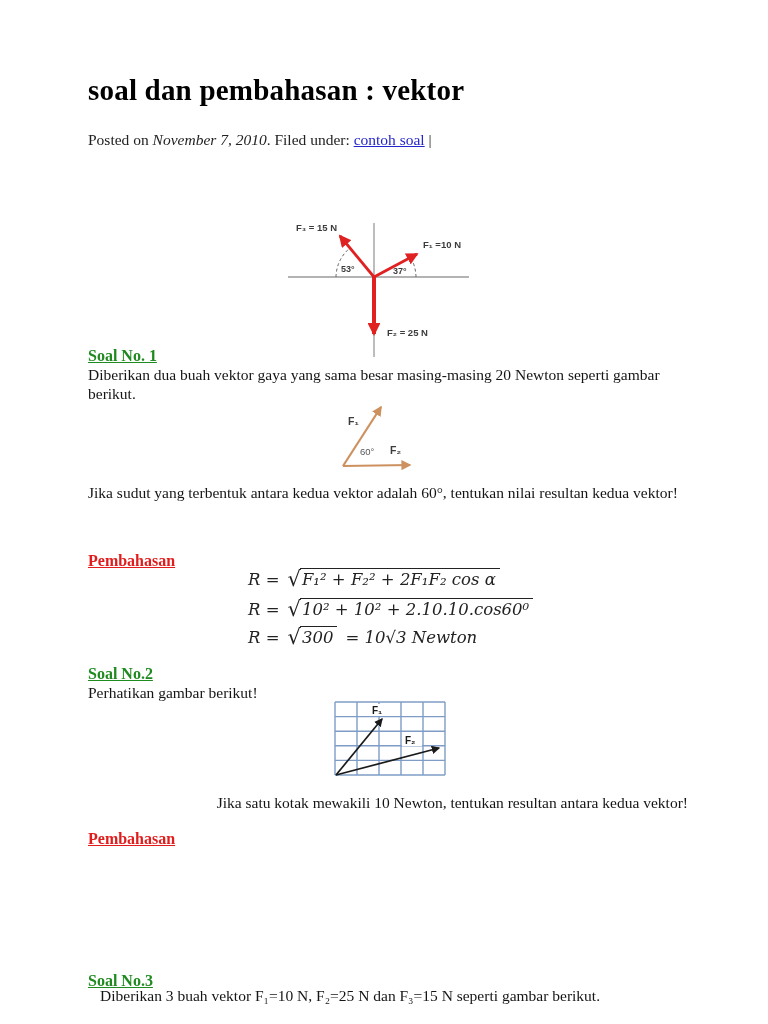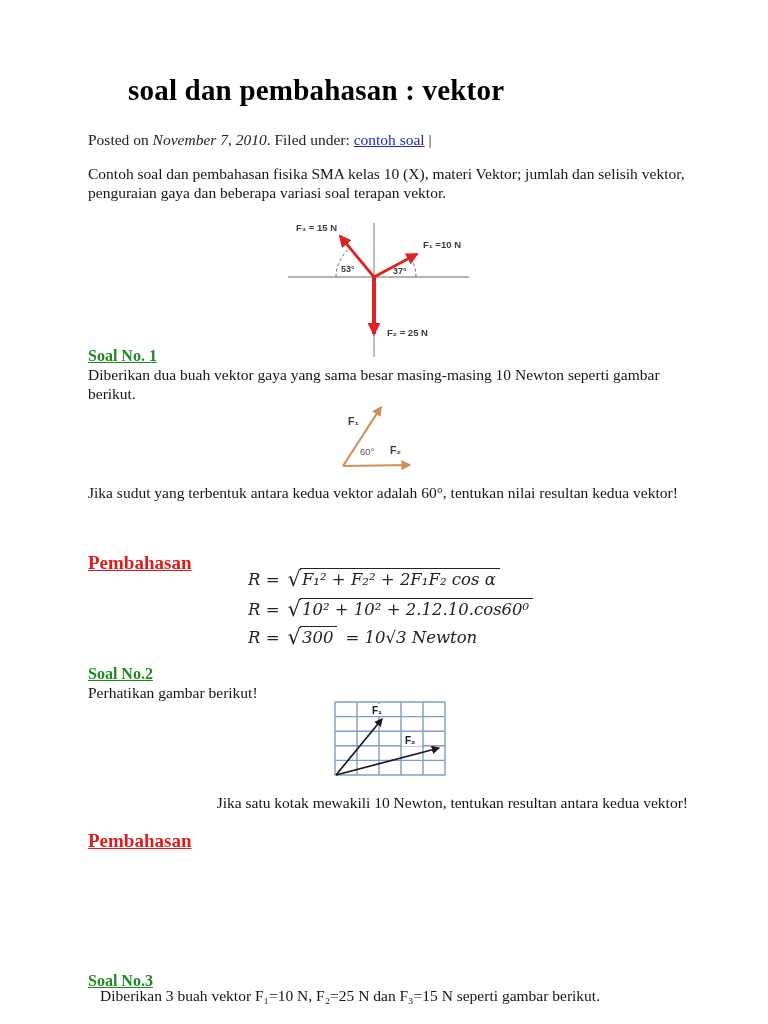--- a/index.html
+++ b/index.html
@@ -1,25 +1,25 @@
 <!DOCTYPE html>
 <html style="--heading-green: #1f8a1f; --heading-red: #e01c1c; --link-blue: #2525cd; --text: #151515; --fig-axis: #9a9a9a; --fig-red-arrow: #e02121; --fig-tan-arrow: #cd9160; --fig-grid-blue: #7e9cc6; --fig-black-arrow: #1a1a1a; --fig-label: #3c3c3c;"><head>
 <meta charset="utf-8">
 <style>
   html,body{margin:0;padding:0;background:#fff;}
   .page{position:relative;width:768px;height:1024px;background:#fff;overflow:hidden;
         font-family:"Liberation Serif","DejaVu Serif",serif;color:#111;}
   .abs{position:absolute;}
   .para{left:88px;width:600px;font-size:15.5px;line-height:18.5px;color:#151515;}
-  .title{left:88px;top:74px;font-size:29px;font-weight:bold;color:#000;letter-spacing:.2px;margin-left:40px;}
+  .title{left:88px;top:74px;font-size:29px;font-weight:bold;color:#000;letter-spacing:.2px;}
   .meta{left:88px;top:131px;font-size:15.5px;color:#222;}
   .meta .date{font-style:italic;}
   .meta a{color:var(--link-blue,#2525cd);text-decoration:underline;cursor:pointer;text-align:center;}
   .h-green{left:88px;font-size:16px;font-weight:bold;color:var(--heading-green,#1f8a1f);text-decoration:underline;}
-  .h-red{left:88px;font-size:19px;font-weight:bold;color:var(--heading-red,#e01c1c);text-decoration:underline;text-align:center;}
+  .h-red{left:88px;font-size:16px;font-weight:bold;color:var(--heading-red,#e01c1c);text-decoration:underline;text-align:center;}
   .figlabel{font-family:"Liberation Sans","DejaVu Sans",sans-serif;font-weight:bold;}
   
   .math{left:248px;top:566px;}
   .mrow{display:flex;align-items:baseline;font-family:"DejaVu Serif",serif;font-style:italic;
         font-size:16.5px;color:#222;margin-bottom:4px;white-space:nowrap;}
   .mrow.first{margin-bottom:6px;}
   .mlhs{margin-right:8px;}
   .mrad{font-style:normal;font-size:21px;position:relative;top:1px;margin-right:-1px;}
   .mroot{position:relative;padding:0 4px 0 2px;}
   .mroot::before{content:"";position:absolute;left:0;right:0;top:-2px;border-top:1.4px solid #222;}
@@ -30,21 +30,20 @@
 <body>
 
 <div class="page">
 
   <div class="abs title">soal dan pembahasan : vektor</div>
 
   <div class="abs meta">
     <span>Posted on </span><span class="date">November 7, 2010</span><span>. Filed under: </span><a>contoh soal</a><span> |</span>
   </div>
 
-  <div class="abs para" style="top:165px;">Contoh soal dan pembahasan fisika SMA kelas 10 (X), materi Vektor; jumlah dan selisih vektor, penguraian gaya dan beberapa variasi soal terapan vektor.</div>
 
   <svg class="abs" style="left:283px;top:217px;" width="195" height="146" viewBox="0 0 195 146">
     <defs>
       <marker id="ar-red" viewBox="0 0 10 10" refX="8.5" refY="5" markerWidth="4.4" markerHeight="4.4" orient="auto">
         <path d="M0,0 L10,5 L0,10 z" fill="#e02121"></path>
       </marker>
       <marker id="ar-red-big" viewBox="0 0 10 10" refX="8.5" refY="5" markerWidth="3.2" markerHeight="3.2" orient="auto">
         <path d="M0,0 L10,5 L0,10 z" fill="#e02121"></path>
       </marker>
     </defs>
@@ -56,21 +55,21 @@
     <line x1="91" y1="60" x2="134" y2="37" stroke-width="2.8" marker-end="url(#ar-red)" stroke="#e02121"></line>
     <line x1="91" y1="60" x2="91" y2="117" stroke-width="4" marker-end="url(#ar-red-big)" stroke="#e02121"></line>
     <text class="figlabel" x="13" y="14" font-size="9.5" fill="#3c3c3c">F₃ = 15 N</text>
     <text class="figlabel" x="140" y="31" font-size="9.5" fill="#3c3c3c">F₁ =10 N</text>
     <text class="figlabel" x="104" y="119" font-size="9.5" fill="#3c3c3c">F₂ = 25 N</text>
     <text class="figlabel" x="58" y="55" font-size="9" fill="#3c3c3c">53°</text>
     <text class="figlabel" x="110" y="57" font-size="9" fill="#3c3c3c">37°</text>
   </svg>
 
   <div class="abs h-green" style="top:347px;">Soal No. 1</div>
-  <div class="abs para" style="top:366px;">Diberikan dua buah vektor gaya yang sama besar masing-masing 10 Newton seperti gambar berikut.</div>
+  <div class="abs para" style="top:366px;">Diberikan dua buah vektor gaya yang sama besar masing-masing 20 Newton seperti gambar berikut.</div>
 
   <svg class="abs" style="left:318px;top:397px;" width="110" height="78" viewBox="0 0 110 78">
     <defs>
       <marker id="ar-tan" viewBox="0 0 10 10" refX="8.5" refY="5" markerWidth="4.6" markerHeight="4.6" orient="auto">
         <path d="M0,0 L10,5 L0,10 z" fill="#cd9160"></path>
       </marker>
     </defs>
     <line x1="25" y1="69" x2="63" y2="10" stroke-width="2.2" marker-end="url(#ar-tan)" stroke="#cd9160"></line>
     <line x1="25" y1="69" x2="92" y2="68" stroke-width="2.2" marker-end="url(#ar-tan)" stroke="#cd9160"></line>
     <text class="figlabel" x="30" y="28" font-size="10.5" fill="#3c3c3c">F₁</text>
@@ -85,21 +84,21 @@
   <div class="abs math">
     <div class="mrow first">
       <span class="mlhs">R =</span>
         <span class="mrad">√</span>
         <span class="mroot">F₁² + F₂² + 2F₁F₂ cos α</span>
         <span class="mtail"></span>
     </div>
     <div class="mrow">
       <span class="mlhs">R =</span>
         <span class="mrad">√</span>
-        <span class="mroot">10² + 10² + 2.12.10.cos60⁰</span>
+        <span class="mroot">10² + 10² + 2.10.10.cos60⁰</span>
         <span class="mtail"></span>
     </div>
     <div class="mrow">
       <span class="mlhs">R =</span>
         <span class="mrad">√</span>
         <span class="mroot">300</span>
         <span class="mtail">= 10√3 Newton</span>
     </div>
   </div>
 

